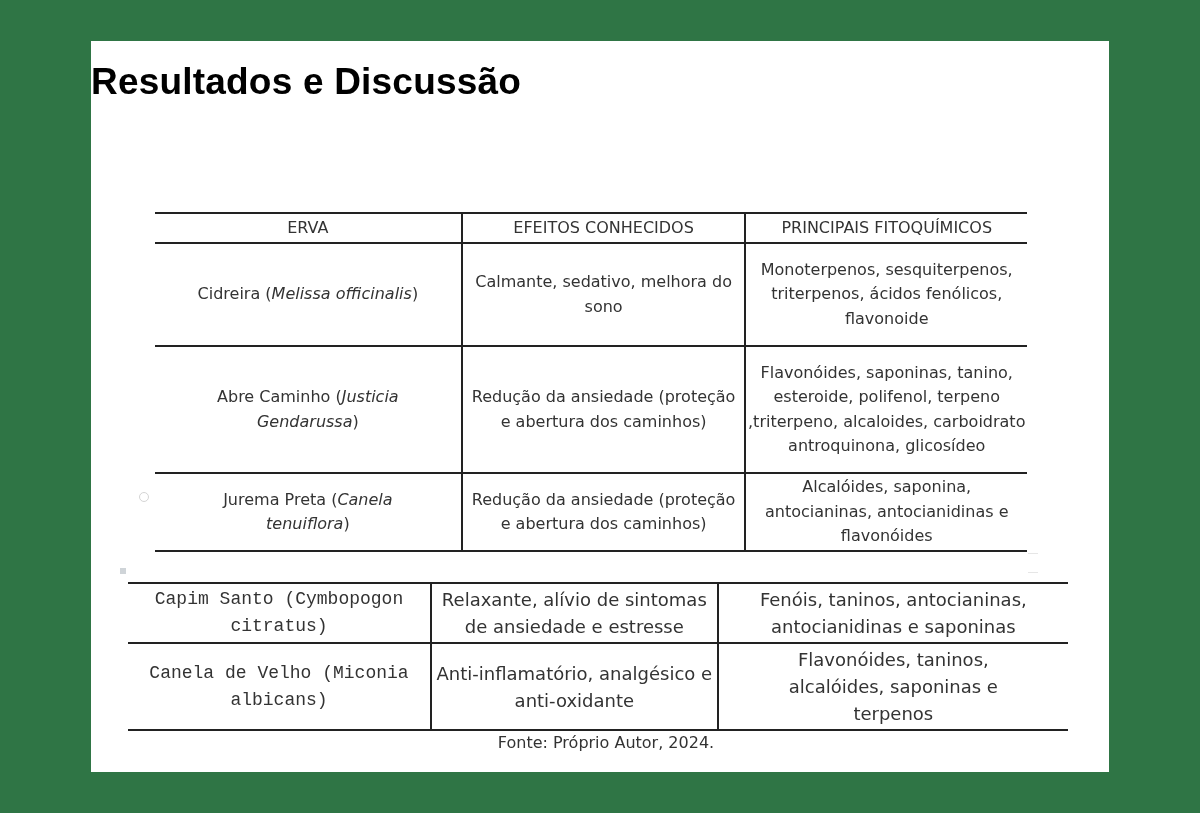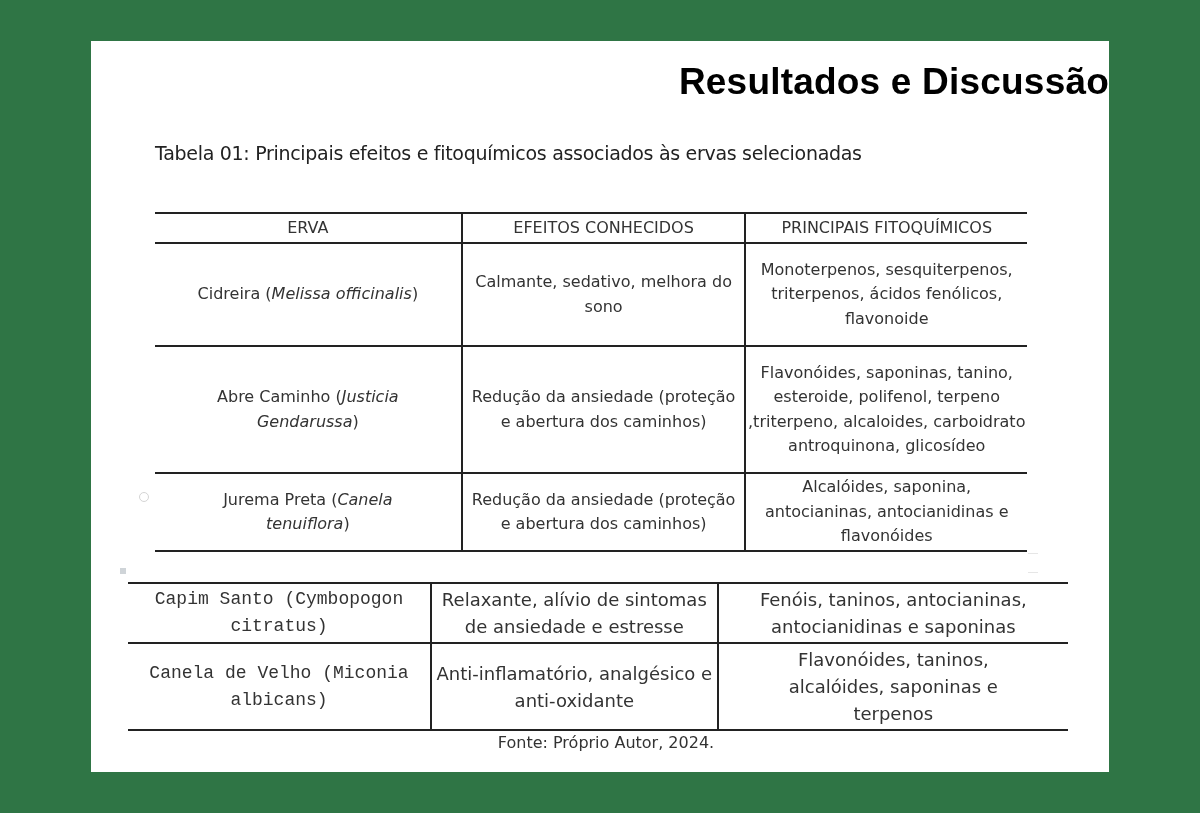--- a/index.html
+++ b/index.html
@@ -10,21 +10,21 @@
     font-family: "DejaVu Sans", sans-serif;
     color: #333;
   }
   .card {
     position: absolute; left: 91px; top: 41px;
     width: 1018px; height: 731px;
     background: #ffffff;
   }
   .title {
     position: absolute; left: 0; top: 20px; width: 100%;
-    text-align: right;
+    text-align: left;
     font-family: "Liberation Sans", sans-serif;
     font-weight: bold; font-size: 37px; color: #000;
     letter-spacing: 0.2px;
   }
   .caption {
     position: absolute; left: 64px; top: 101px;
     font-size: 19px; color: #222;
     letter-spacing: -0.3px;
   }
   
@@ -64,21 +64,20 @@
   .mark-lines {
     position: absolute; left: 937px; top: 512px; width: 10px; height: 18px;
     border-top: 1px solid #e6e6e6; border-bottom: 1px solid #e6e6e6;
   }
 </style>
 </head>
 <body>
 
 <div class="card">
   <div class="title">Resultados e Discussão</div>
-  <div class="caption">Tabela 01: Principais efeitos e fitoquímicos associados às ervas selecionadas</div>
 
   <span class="mark-circle"></span>
   <span class="mark-square"></span>
   <span class="mark-lines"></span>
 
   <table class="tbl tbl-top">
     <thead>
       <tr>
         <th class="c1">ERVA</th>
         <th class="c2">EFEITOS CONHECIDOS</th>

